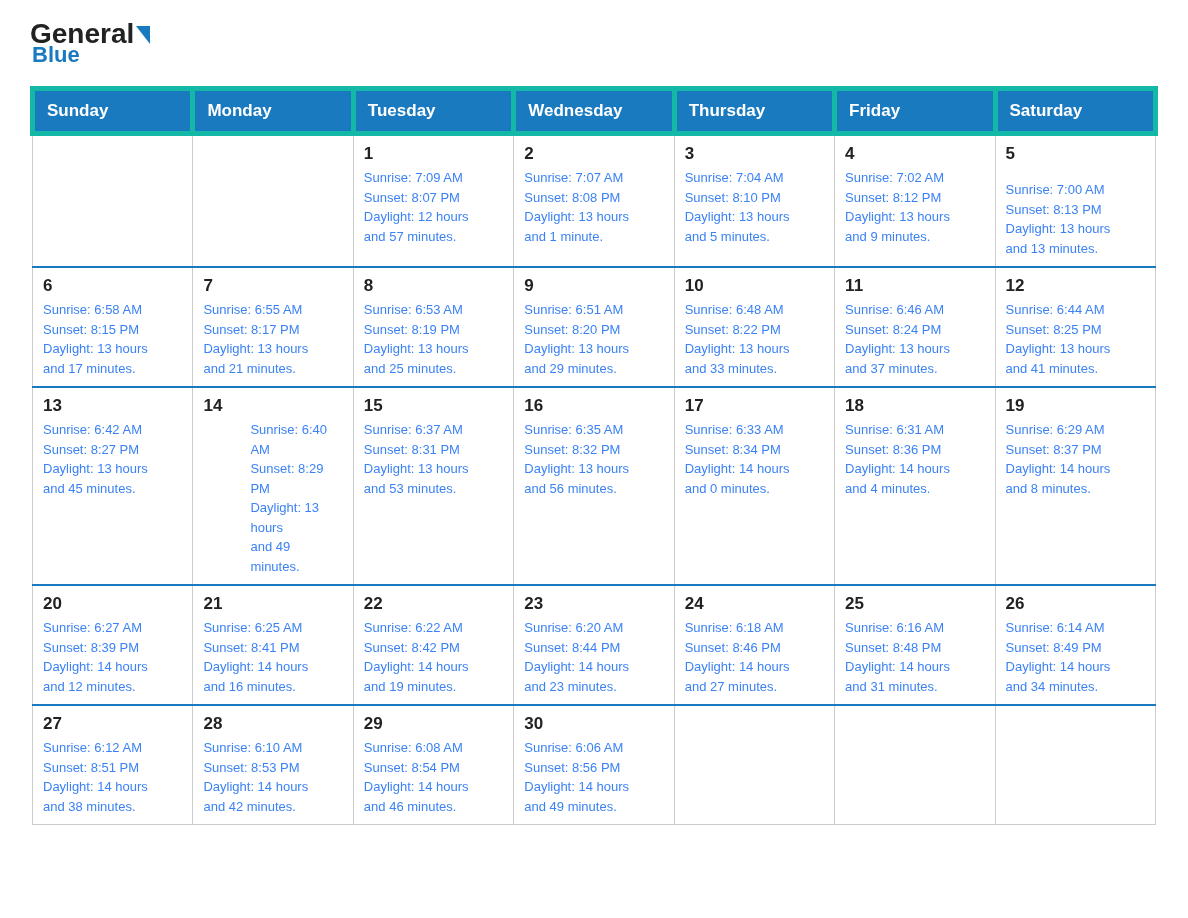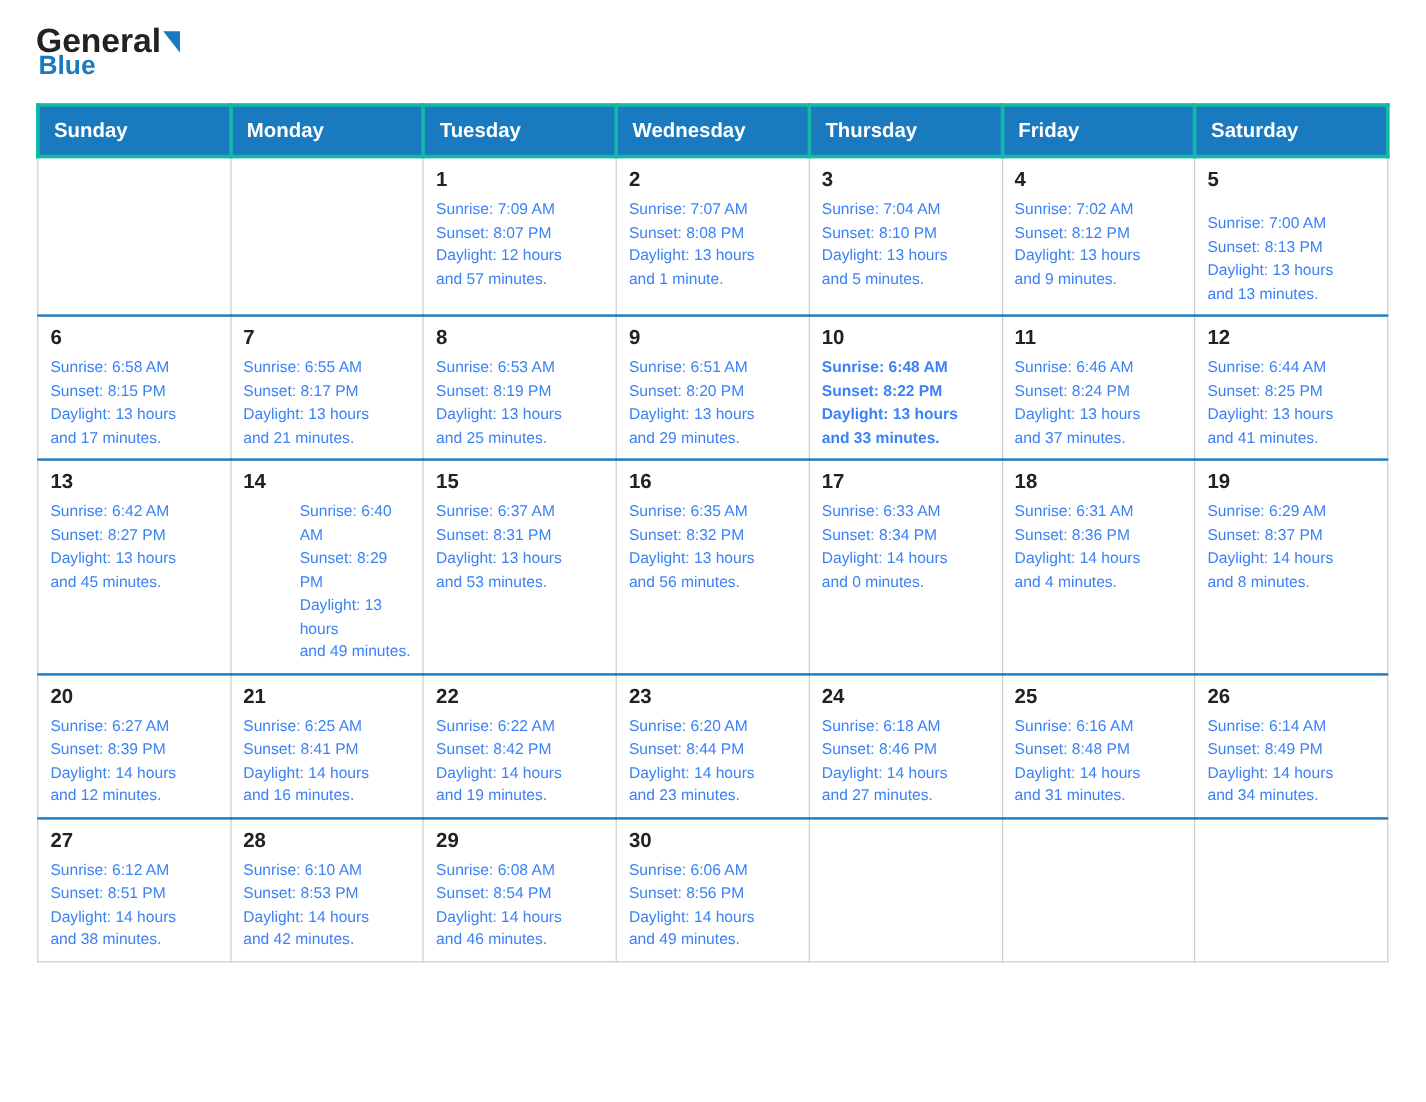--- a/index.html
+++ b/index.html
@@ -66,21 +66,21 @@
       width: 100%;
       border-collapse: collapse;
     }
     .calendar thead tr th {
       background-color: #1a7abf;
       color: #fff;
       font-size: 17px;
       font-weight: bold;
       padding: 10px 12px;
       text-align: left;
-      border: 3px solid #14b8a6;
+      border: 5px solid #14b8a6;
     }
     .calendar tbody tr td {
       vertical-align: top;
       border: 1px solid #ccc;
       padding: 8px 10px;
       width: 14.28%;
       min-height: 100px;
     }
     .calendar tbody tr td .day-number {
       font-size: 17px;
@@ -196,21 +196,21 @@
         </td>
         <td>
           <span class="day-number">9</span>
           <div class="day-info" style="white-space: pre-line;">Sunrise: 6:51 AM
 Sunset: 8:20 PM
 Daylight: 13 hours
 and 29 minutes.</div>
         </td>
         <td>
           <span class="day-number">10</span>
-          <div class="day-info" style="white-space: pre-line; font-weight: bold;">Sunrise: 6:48 AM
+          <div class="day-info" style="white-space: pre-line;">Sunrise: 6:48 AM
 Sunset: 8:22 PM
 Daylight: 13 hours
 and 33 minutes.</div>
         </td>
         <td>
           <span class="day-number">11</span>
           <div class="day-info" style="white-space: pre-line;">Sunrise: 6:46 AM
 Sunset: 8:24 PM
 Daylight: 13 hours
 and 37 minutes.</div>

